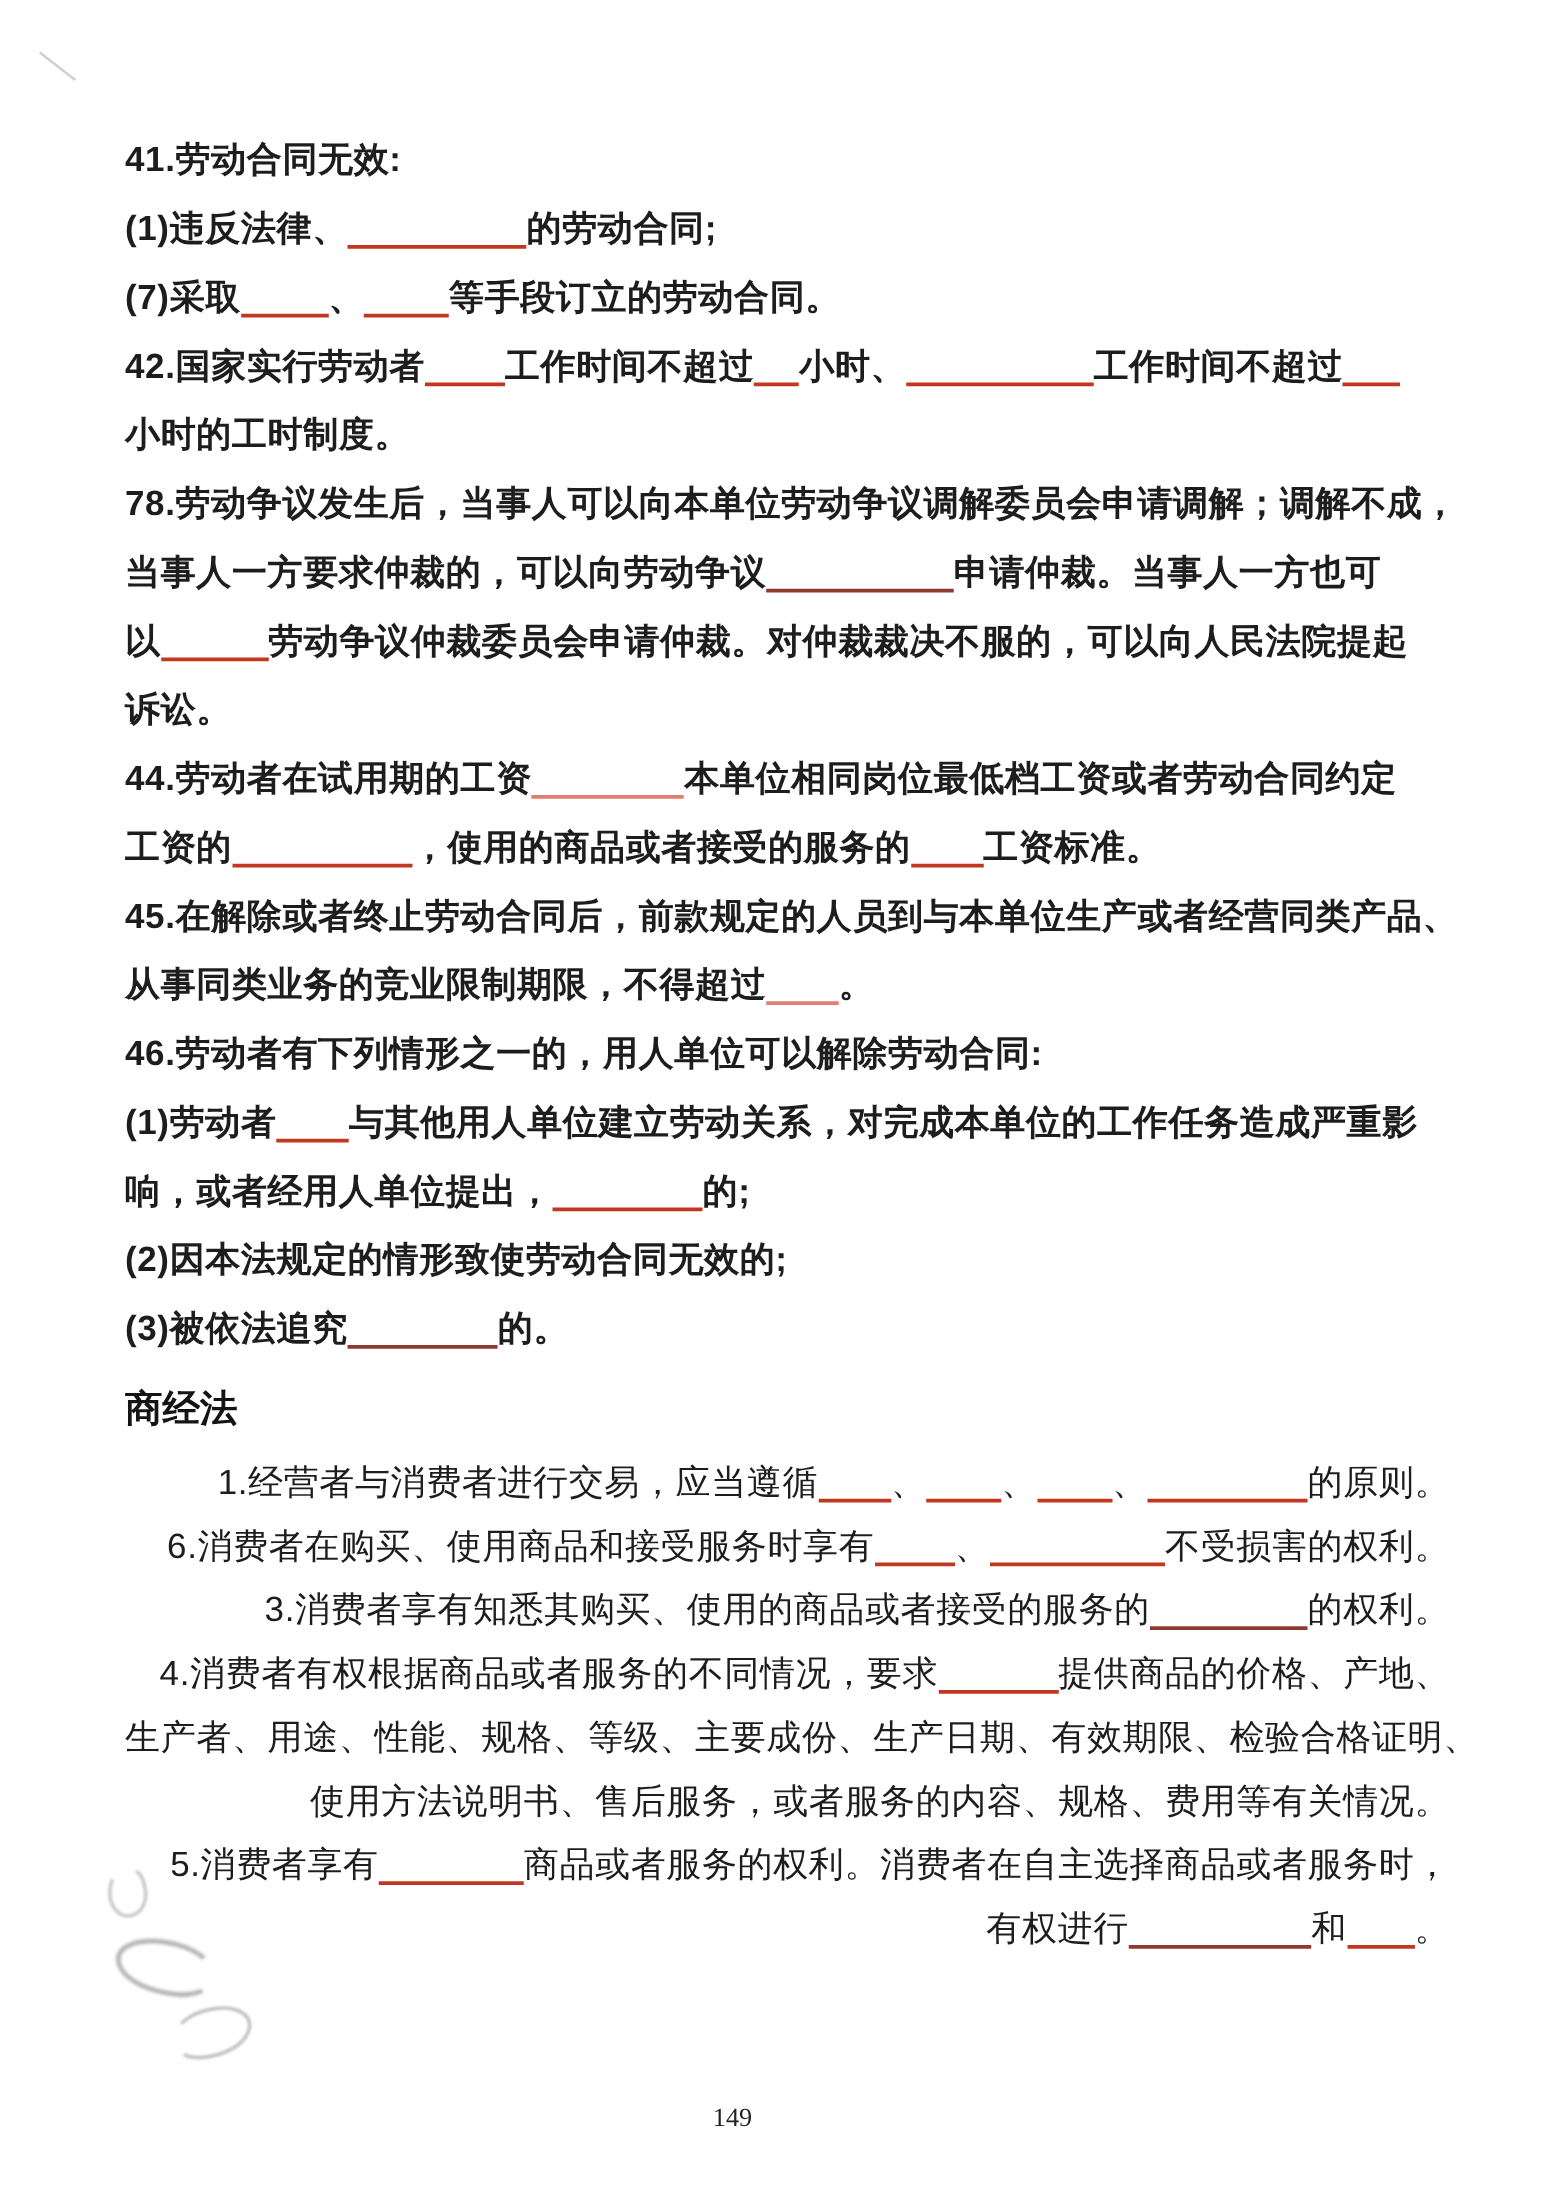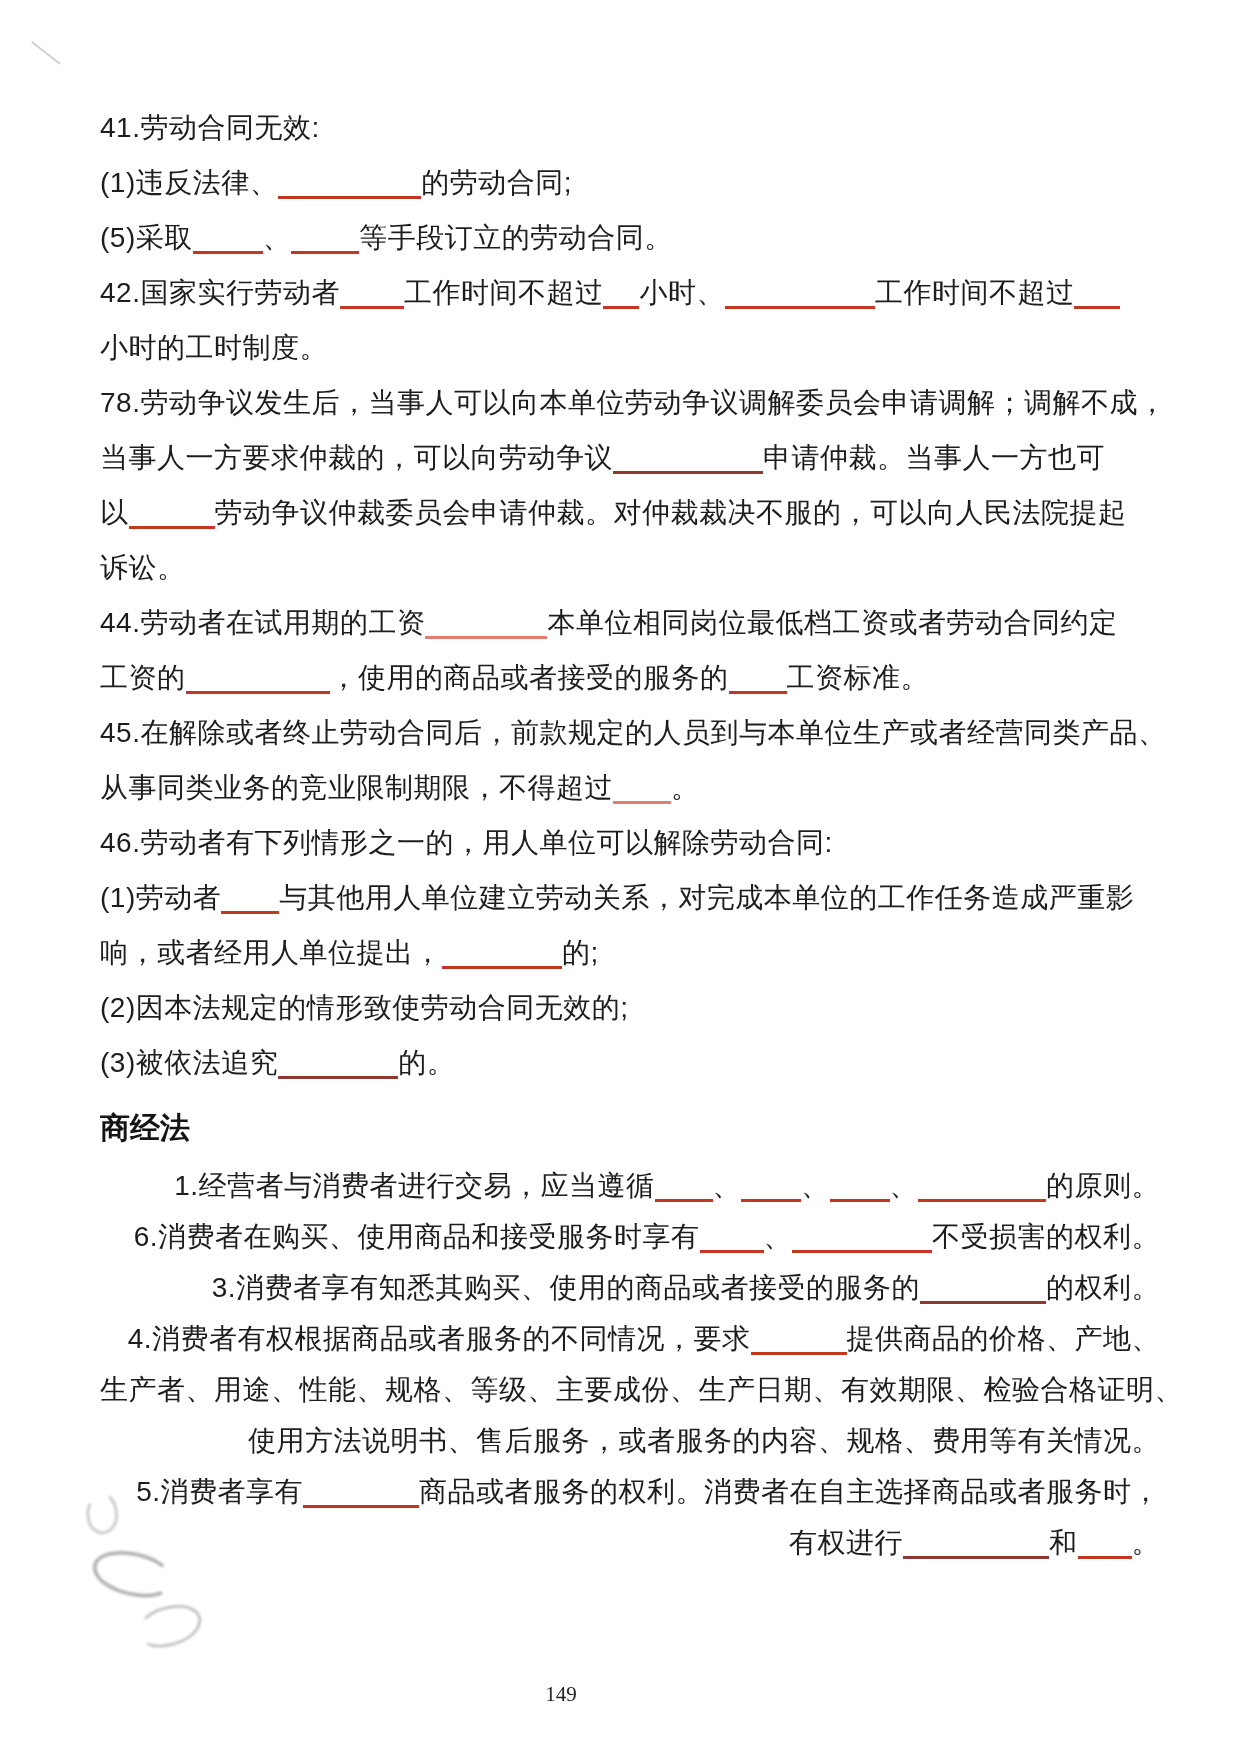--- a/index.html
+++ b/index.html
@@ -15,21 +15,21 @@
     position: absolute;
     left: 100px; top: 100px;
     width: 1060px;
   }
   .line {
     white-space: nowrap;
     font-size: 28px;
     font-weight: 500;
     letter-spacing: 0.5px;
   }
-  .s1 .line { line-height: 55px; height: 55px; }
+  .s1 .line { line-height: 55px; height: 55px; font-weight: bold; }
   .s2 .line { line-height: 51px; height: 51px; text-align: right; }
   .sec-heading {
     font-size: 30px;
     font-weight: 700;
     margin: 16px 0 10px 0;
     line-height: 44px;
     color: #141414;
   }
   .blank {
     display: inline-block;
@@ -40,20 +40,21 @@
   .blank.dark  { border-bottom-color: var(--blank-dark, #8e3a33); }
   .blank.light { border-bottom-color: var(--blank-light, #e08070); }
   .footer {
     position: absolute;
     left: 0; top: 1682px;
     width: 1122px;
     text-align: center;
     font-family: "Liberation Serif", serif;
     font-size: 21px;
     color: #222222;
+    padding-left: 25px;
   }
   
   .artifact { position: absolute; pointer-events: none; }
   .artifact.corner {
     left: 28px; top: 52px; width: 36px; height: 2px;
     background: #8a8a8a; transform: rotate(38deg); opacity: .4;
   }
   .artifact.smudge-a {
     left: 86px; top: 1494px; width: 26px; height: 34px;
     border: 3px solid #8f8f8f; border-top-color: transparent;
@@ -73,21 +74,21 @@
     transform: rotate(-10deg); filter: blur(1px); opacity: .45;
   }
 </style>
 </head>
 <body style="--text: #1d1d1d; --blank: #c2371f; --blank-dark: #8e3a33; --blank-light: #e08070;">
 
 <div class="doc">
   <section class="s1">
       <div class="line"><span>41.劳动合同无效:</span></div>
       <div class="line"><span>(1)违反法律、</span><span class="blank" style="width: 143px;"></span><span>的劳动合同;</span></div>
-      <div class="line"><span>(5)采取</span><span class="blank" style="width: 70px;"></span><span>、</span><span class="blank" style="width: 68px;"></span><span>等手段订立的劳动合同。</span></div>
+      <div class="line"><span>(7)采取</span><span class="blank" style="width: 70px;"></span><span>、</span><span class="blank" style="width: 68px;"></span><span>等手段订立的劳动合同。</span></div>
       <div class="line"><span>42.国家实行劳动者</span><span class="blank" style="width: 64px;"></span><span>工作时间不超过</span><span class="blank" style="width: 36px;"></span><span>小时、</span><span class="blank" style="width: 150px;"></span><span>工作时间不超过</span><span class="blank" style="width: 46px;"></span></div>
       <div class="line"><span>小时的工时制度。</span></div>
       <div class="line"><span>78.劳动争议发生后，当事人可以向本单位劳动争议调解委员会申请调解；调解不成，</span></div>
       <div class="line"><span>当事人一方要求仲裁的，可以向劳动争议</span><span class="blank dark" style="width: 150px;"></span><span>申请仲裁。当事人一方也可</span></div>
       <div class="line"><span>以</span><span class="blank" style="width: 86px;"></span><span>劳动争议仲裁委员会申请仲裁。对仲裁裁决不服的，可以向人民法院提起</span></div>
       <div class="line"><span>诉讼。</span></div>
       <div class="line"><span>44.劳动者在试用期的工资</span><span class="blank light" style="width: 122px;"></span><span>本单位相同岗位最低档工资或者劳动合同约定</span></div>
       <div class="line"><span>工资的</span><span class="blank" style="width: 144px;"></span><span>，使用的商品或者接受的服务的</span><span class="blank" style="width: 58px;"></span><span>工资标准。</span></div>
       <div class="line"><span>45.在解除或者终止劳动合同后，前款规定的人员到与本单位生产或者经营同类产品、</span></div>
       <div class="line"><span>从事同类业务的竞业限制期限，不得超过</span><span class="blank light" style="width: 58px;"></span><span>。</span></div>

